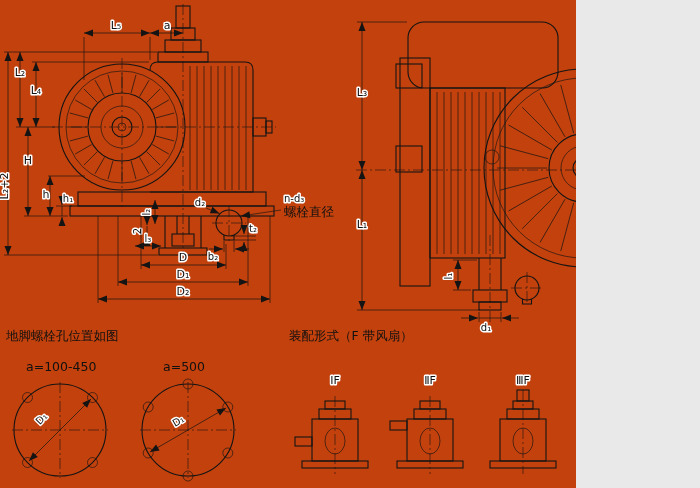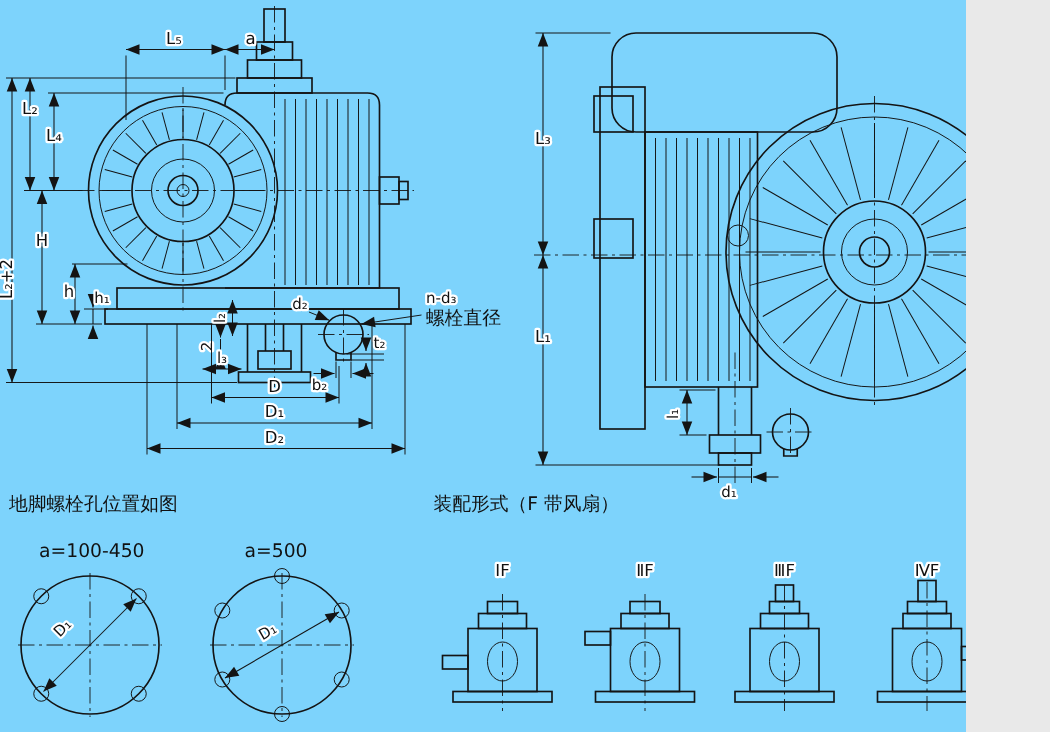--- a/index.html
+++ b/index.html
@@ -1,16 +1,16 @@
 <!DOCTYPE html>
 <html><head>
 <meta charset="utf-8">
 <style>
   html,body{margin:0;padding:0;background:#e9e9e9;}
-  .page{width:644px;height:488px;background:#7dd3fc;position:relative;overflow:hidden;
+  .page{width:576px;height:488px;background:#c2410c;position:relative;overflow:hidden;
         font-family:"DejaVu Sans",sans-serif;}
   svg{display:block;}
   .ln{fill:none;stroke:#141414;stroke-width:1.1;}
   .thin{fill:none;stroke:#141414;stroke-width:0.65;}
   .cl{fill:none;stroke:#141414;stroke-width:0.6;stroke-dasharray:11 3 2 3;}
   .dim{fill:none;stroke:#141414;stroke-width:0.7;}
   .lbl{font-family:"DejaVu Sans",sans-serif;font-size:11px;fill:#111;
        paint-order:stroke;stroke:#fff;stroke-width:3px;stroke-linejoin:round;}
   .lbl-s{font-size:10px;}
   .title{font-size:12.5px;stroke-width:0;}

